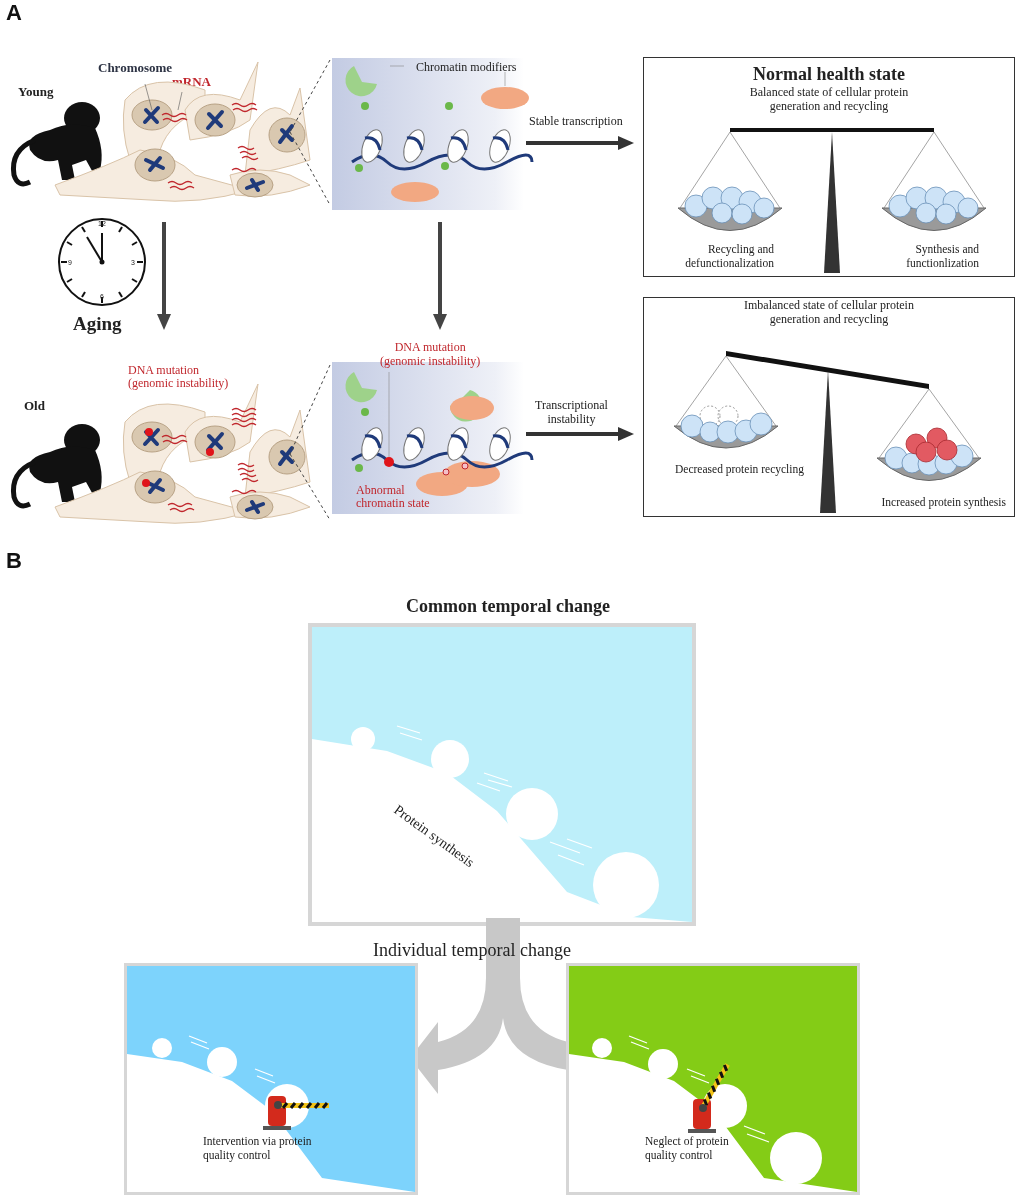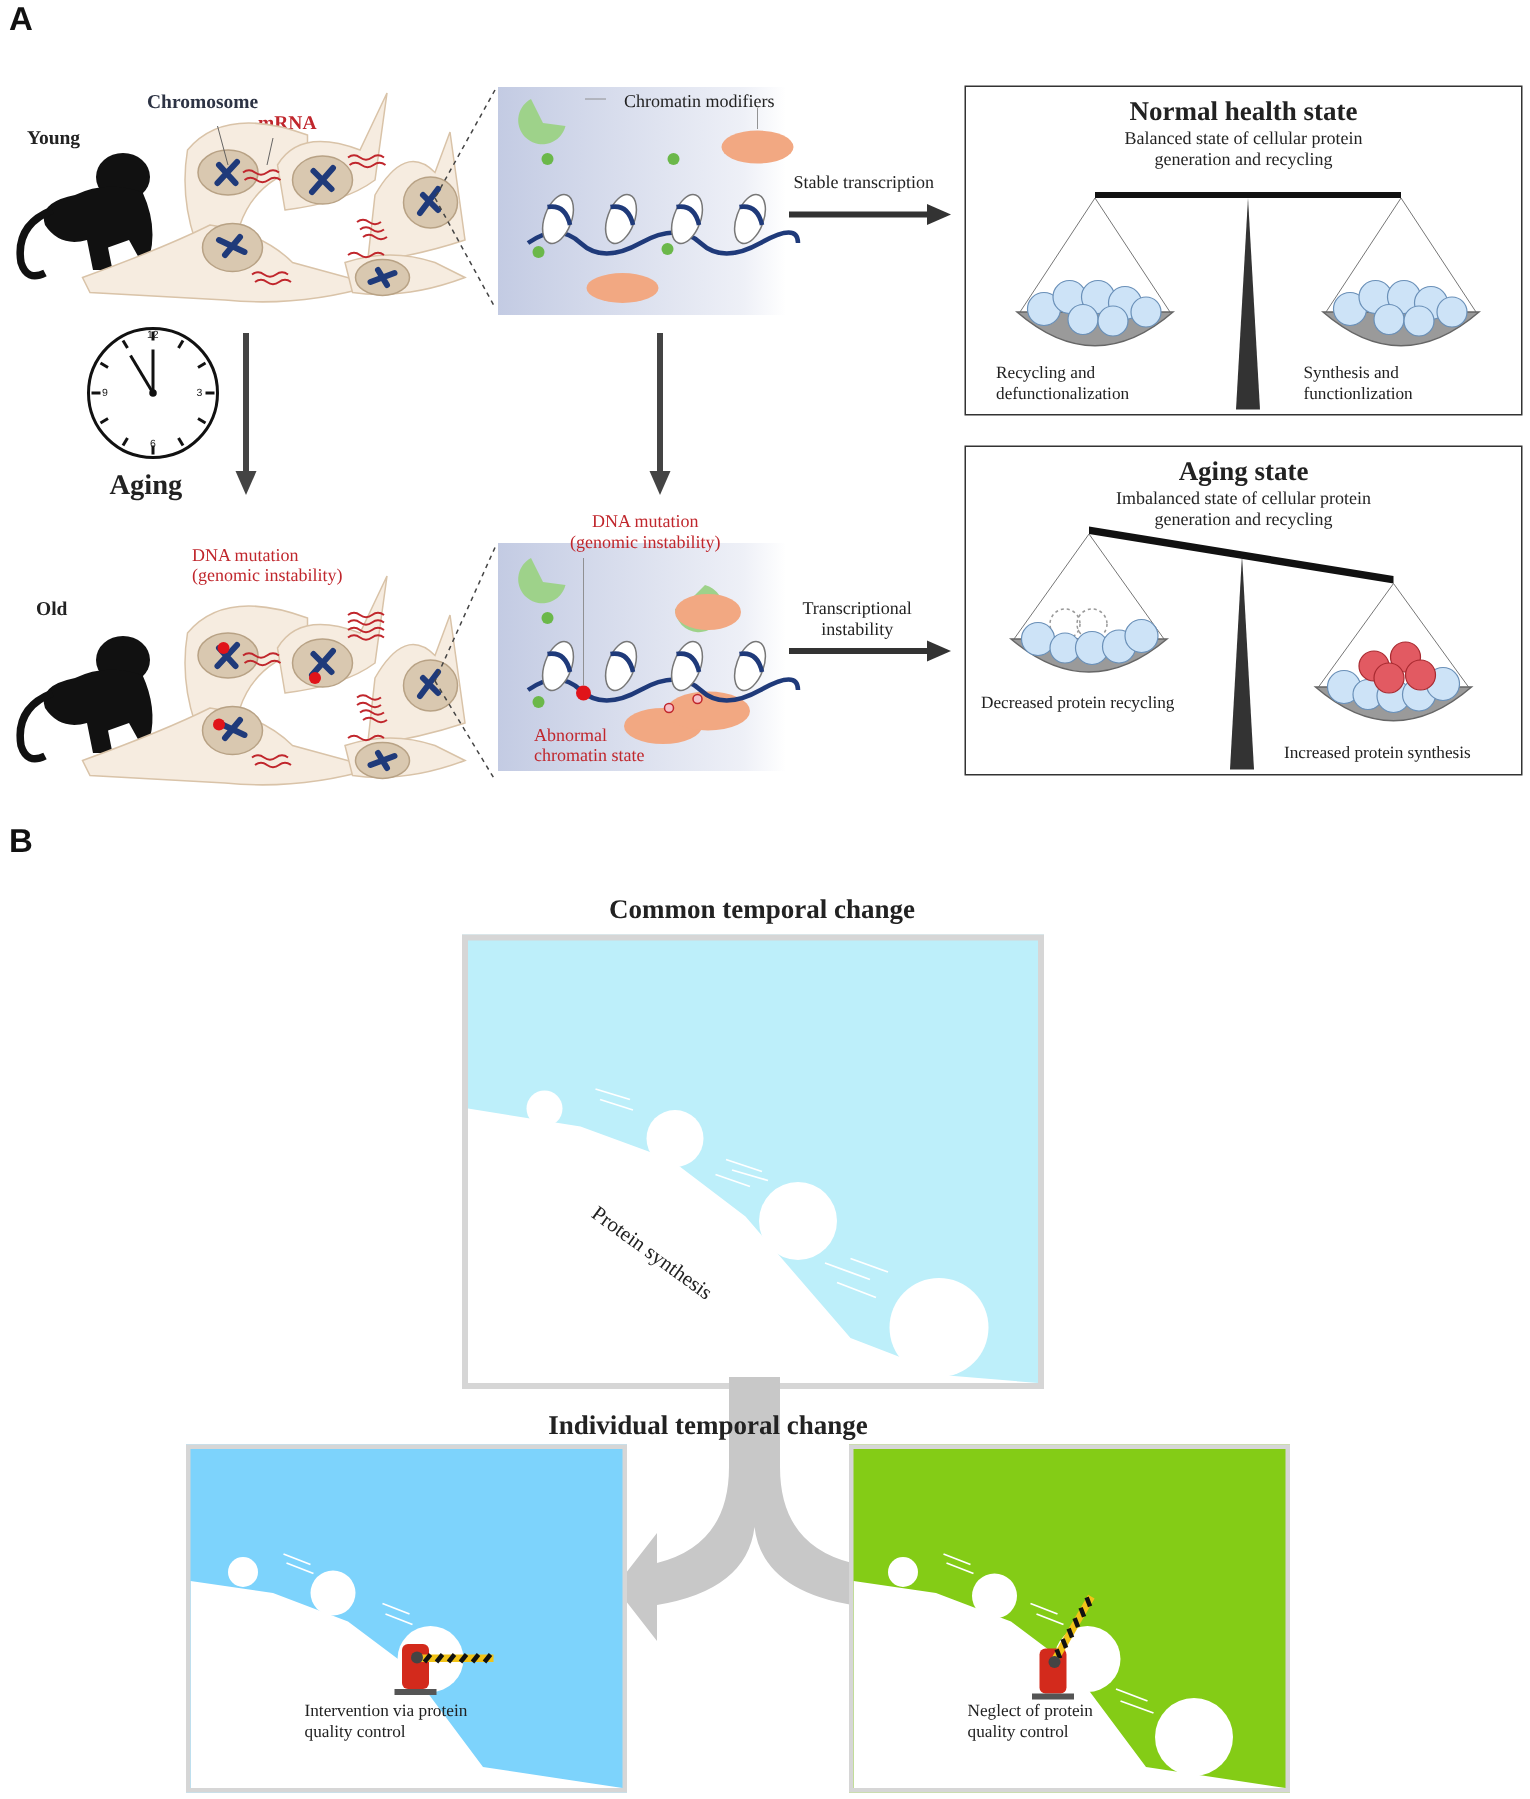--- a/index.html
+++ b/index.html
@@ -4,21 +4,21 @@
 <style>
   html,body{margin:0;padding:0;background:#fff;}
   body{width:1020px;height:1199px;position:relative;overflow:hidden;font-family:"Liberation Serif",serif;color:#222;}
   .abs{position:absolute;}
   .panel-letter{font-family:"Liberation Sans",sans-serif;font-weight:bold;font-size:22px;color:#111;}
   .serif{font-family:"Liberation Serif",serif;}
   .red{color:#c0262c;}
   .box{position:absolute;border:1px solid #333;background:#fff;}
   .title-b{font-weight:bold;font-size:18px;text-align:center;}
   .sub{font-size:12px;text-align:center;line-height:14px;}
-  .lbl{font-size:11.5px;line-height:14px;text-align:left;}
+  .lbl{font-size:11.5px;line-height:14px;text-align:right;}
   svg{position:absolute;overflow:visible;}
 </style>
 </head>
 <body>
 
 <div class="abs panel-letter" style="left:6px;top:0px;">A</div>
 
 <div class="abs" style="left:18px;top:84px;font-size:13px;font-weight:bold;">Young</div>
 <div class="abs" style="left:98px;top:60px;font-size:13px;font-weight:bold;color:#2d3344;">Chromosome</div>
 <div class="abs red" style="left:172px;top:74px;font-size:13px;font-weight:bold;">mRNA</div>
@@ -280,21 +280,20 @@
 <div class="abs serif" style="left:535px;top:398px;font-size:12px;line-height:14px;text-align:center;">
   <div>Transcriptional</div>
     <div>instability</div>
 </div>
 <svg width="110" height="20" style="left:526px;top:424px;">
   <line x1="0" y1="10" x2="94" y2="10" stroke="#333" stroke-width="4"></line>
     <polygon points="92,3 108,10 92,17" fill="#333"></polygon>
 </svg>
 
 <div class="box" style="left:643px;top:297px;width:370px;height:218px;">
-  <div class="title-b" style="margin-top:6px;">Aging state</div>
   <div class="sub">Imbalanced state of cellular protein</div>
   <div class="sub">generation and recycling</div>
   <div class="abs lbl" style="left:10px;top:164px;width:150px;">Decreased protein recycling</div>
   <div class="abs lbl" style="left:212px;top:197px;width:150px;">Increased protein synthesis</div>
   <svg width="370" height="218" style="left:0;top:0;">
     <polygon points="82,53 285,86 285,91 82,58" fill="#111"></polygon>
     <polygon points="184,72 176,215 192,215" fill="#333"></polygon>
     <g stroke="#666" stroke-width="0.6">
         <line x1="82" y1="58" x2="32" y2="128"></line>
         <line x1="82" y1="58" x2="132" y2="128"></line>
@@ -352,21 +351,21 @@
         <line x1="246" y1="228" x2="272" y2="238"></line>
     </g>
   </svg>
   <div class="abs serif" style="left:88px;top:175px;font-size:14px;transform:rotate(36deg);transform-origin:left top;white-space:nowrap;">Protein synthesis</div>
 </div>
 
 <svg width="220" height="190" style="left:398px;top:918px;">
   <path d="M88 0 L122 0 L122 60 Q122 112 170 124 L170 104 L198 140 L170 176 L170 152 Q110 142 105 100 Q100 142 40 152 L40 176 L12 140 L40 104 L40 124 Q88 112 88 60 Z" fill="#c8c8c8"></path>
 </svg>
 
-<div class="abs" style="left:0;width:944px;top:940px;text-align:center;font-size:18px;font-weight:bold;">Individual temporal change</div>
+<div class="abs" style="left:0;width:944px;top:940px;text-align:center;font-size:18px;font-weight:normal;">Individual temporal change</div>
 
 <div class="abs" style="left:124px;top:963px;width:288px;height:226px;border:3px solid #d6d6d6;background:#7dd3fc;overflow:hidden;">
   <svg width="288" height="226" style="left:0;top:0;">
     <path d="M0 88 L55 96 L105 115 L145 145 L195 212 L288 226 L0 226 Z" fill="#fff"></path>
     <g fill="#fff">
         <circle cx="35" cy="82" r="10"></circle>
         <circle cx="95" cy="96" r="15"></circle>
         <circle cx="160" cy="140" r="22"></circle>
       </g>
     <g stroke="#fff" stroke-width="1.2">

